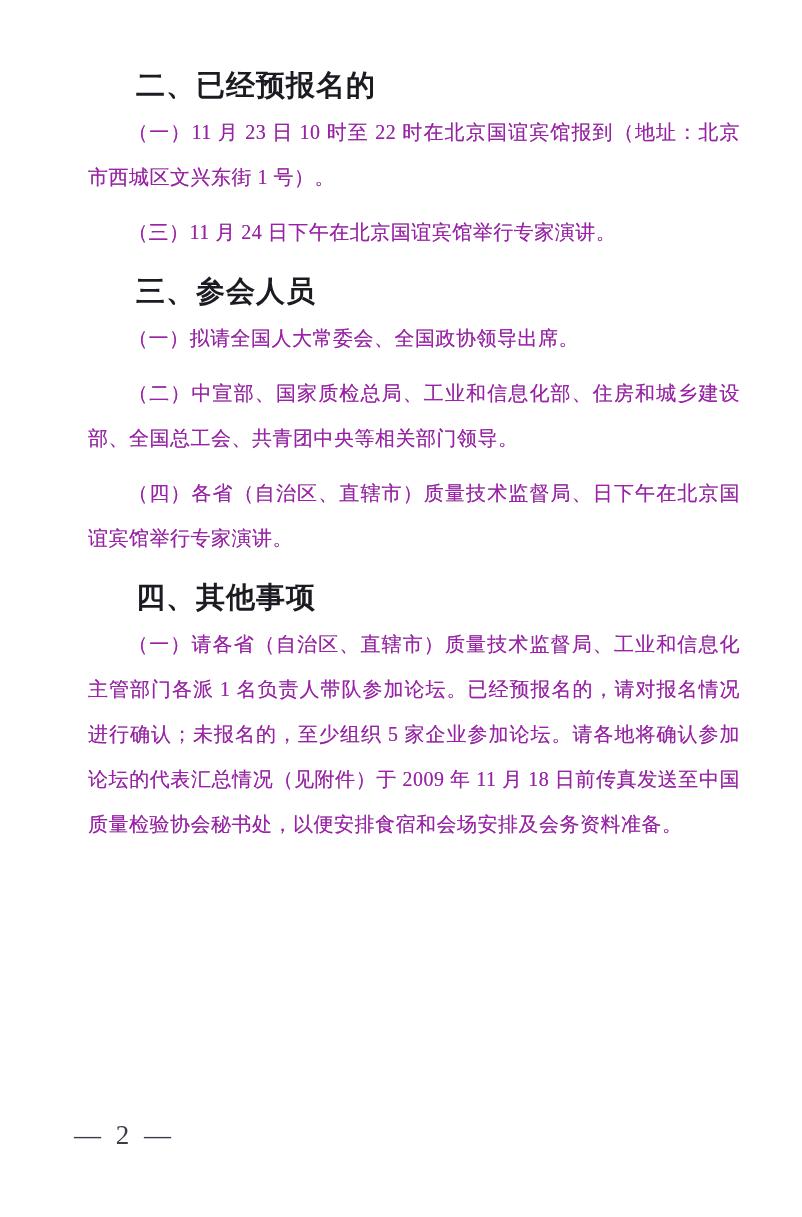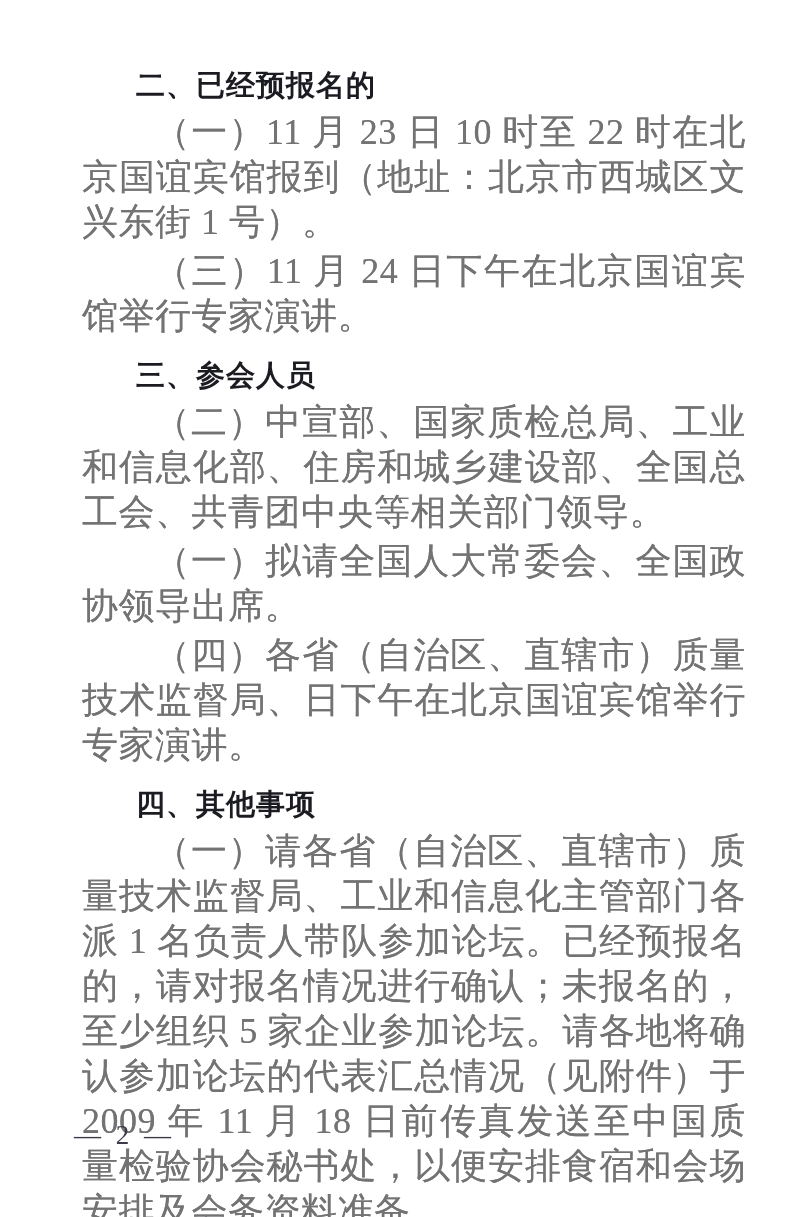--- a/index.html
+++ b/index.html
@@ -26,25 +26,25 @@
     font-weight: 700;
     font-size: 29px;
     line-height: 47px;
     color: #1b1b22;
     margin: 0;
     padding: 0;
     text-indent: 2em;
     letter-spacing: 1px;
   }
   .para {
-    margin: 4px;
+    margin: 10px;
     padding: 0;
-    font-size: 36px;
+    font-size: 20px;
     line-height: 45px;
-    color: #737373;
+    color: #a21caf;
     text-align: justify;
     text-indent: 2em;
     letter-spacing: 0.5px;
     text-shadow: 0 0 0.5px rgba(45, 45, 60, 0.55);
   }
   .para + .section-heading {
     margin-top: 13px;
   }
   .section-heading + .para {
     margin-top: 1px;
@@ -61,20 +61,20 @@
 </style>
 </head>
 <body>
 
 <main class="page">
   <article class="content" id="doc-content">
       <h2 class="section-heading">二、已经预报名的</h2>
       <p class="para">（一）11 月 23 日 10 时至 22 时在北京国谊宾馆报到（地址：北京市西城区文兴东街 1 号）。</p>
       <p class="para">（三）11 月 24 日下午在北京国谊宾馆举行专家演讲。</p>
       <h2 class="section-heading">三、参会人员</h2>
+      <p class="para">（一）拟请全国人大常委会、全国政协领导出席。</p>
       <p class="para">（二）中宣部、国家质检总局、工业和信息化部、住房和城乡建设部、全国总工会、共青团中央等相关部门领导。</p>
-      <p class="para">（一）拟请全国人大常委会、全国政协领导出席。</p>
       <p class="para">（四）各省（自治区、直辖市）质量技术监督局、日下午在北京国谊宾馆举行专家演讲。</p>
       <h2 class="section-heading">四、其他事项</h2>
       <p class="para">（一）请各省（自治区、直辖市）质量技术监督局、工业和信息化主管部门各派 1 名负责人带队参加论坛。已经预报名的，请对报名情况进行确认；未报名的，至少组织 5 家企业参加论坛。请各地将确认参加论坛的代表汇总情况（见附件）于 2009 年 11 月 18 日前传真发送至中国质量检验协会秘书处，以便安排食宿和会场安排及会务资料准备。</p>
     </article>
   <footer class="page-number">— 2 —</footer>
 </main>
 
 </body></html>

